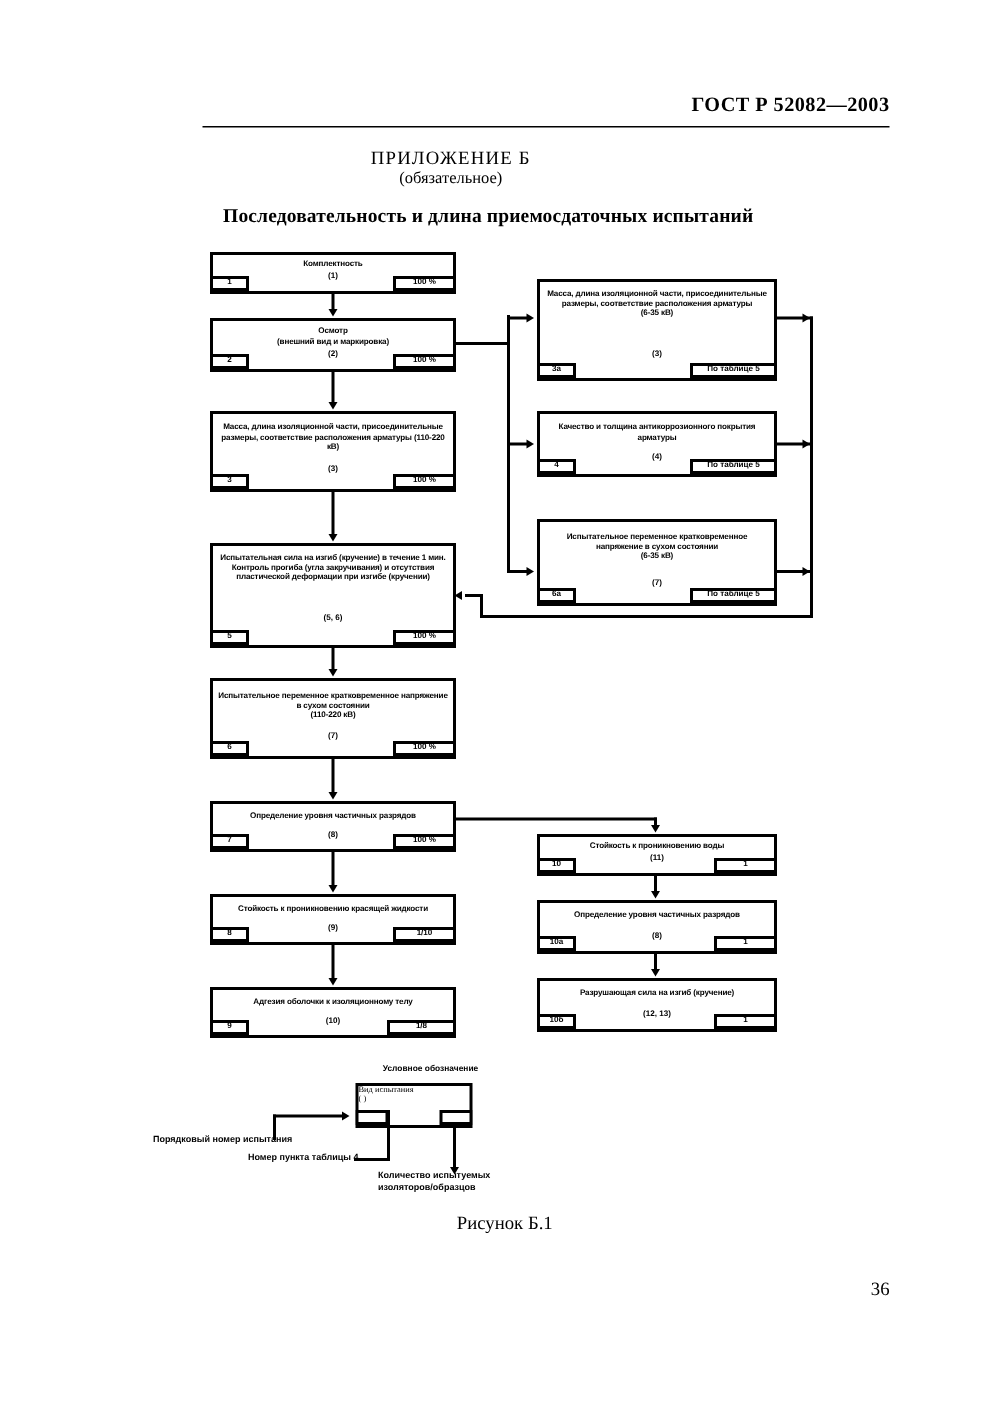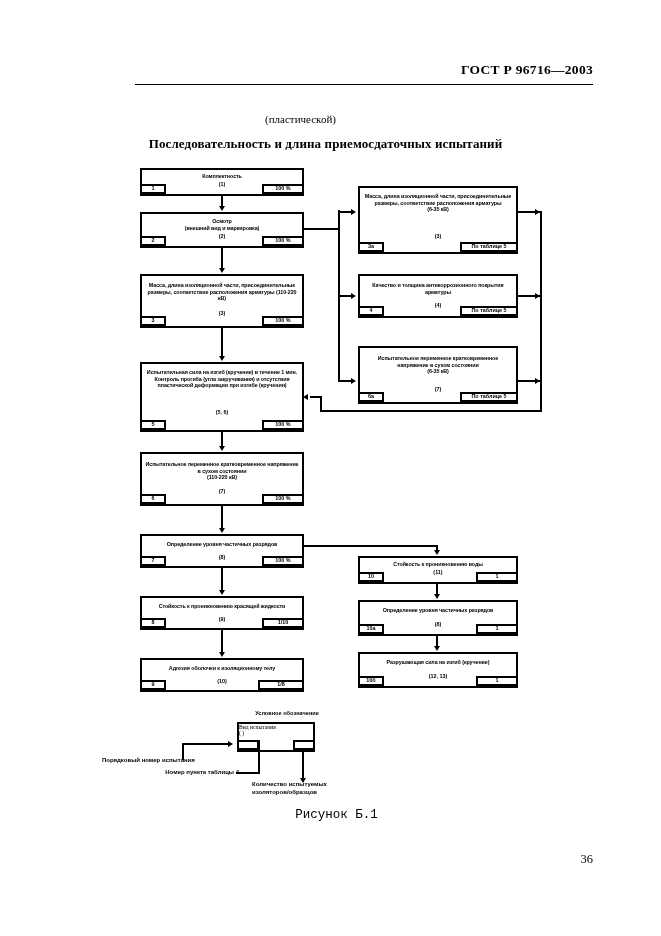--- a/index.html
+++ b/index.html
@@ -22,21 +22,21 @@
   }
   .app-1{top:98px;letter-spacing:.8px;padding-right:60px;}
   .app-2{top:113px;font-size:11px;padding-right:60px;}
   .fig-title{
     position:absolute;left:0;right:0;top:136px;text-align:center;
     font-family:"Liberation Serif",serif;font-weight:bold;font-size:13px;
     letter-spacing:.1px;padding-right:10px;
   }
   .fig-caption{
     position:absolute;left:12px;right:0;top:808px;text-align:center;
-    font-family:Liberation Mono, monospace;font-size:12.5px;
+    font-family:Liberation Serif, serif;font-size:12.5px;
   }
   .page-no{
     position:absolute;right:68px;top:852px;
     font-family:"Liberation Serif",serif;font-size:12.5px;
   }
 
   
   .fbox{
     position:absolute;box-sizing:border-box;border:2px solid #000;background:#fff;
   }
@@ -84,23 +84,24 @@
     font-size:6px;line-height:8px;
   }
   .lg-box{position:absolute;box-sizing:border-box;border:2px solid #000;background:#fff;}
   .lg-cell{position:absolute;box-sizing:border-box;border:2px solid #000;background:#fff;height:10px;bottom:0;}
 </style>
 </head>
 <body>
 
 <div class="page">
 
-  <div class="gost-title">ГОСТ Р 96716—2003</div>
+  <div class="gost-title">ГОСТ Р 52082—2003</div>
   <div class="gost-rule"></div>
-  <div class="app-line app-2">(пластической)</div>
+  <div class="app-line app-1">ПРИЛОЖЕНИЕ Б</div>
+  <div class="app-line app-2">(обязательное)</div>
   <div class="fig-title">Последовательность и длина приемосдаточных испытаний</div>
 
   <div class="fbox" style="left:140px;top:168px;width:164px;height:28px;">
     <div class="ftext" style="top:3px;">Комплектность</div>
     <div class="fclause" style="top:11px;">(1)</div>
     <div class="fnum">1</div>
     <div class="fqty">100 %</div>
   </div>
 
   <div class="fbox" style="left:140px;top:212px;width:164px;height:36px;">

